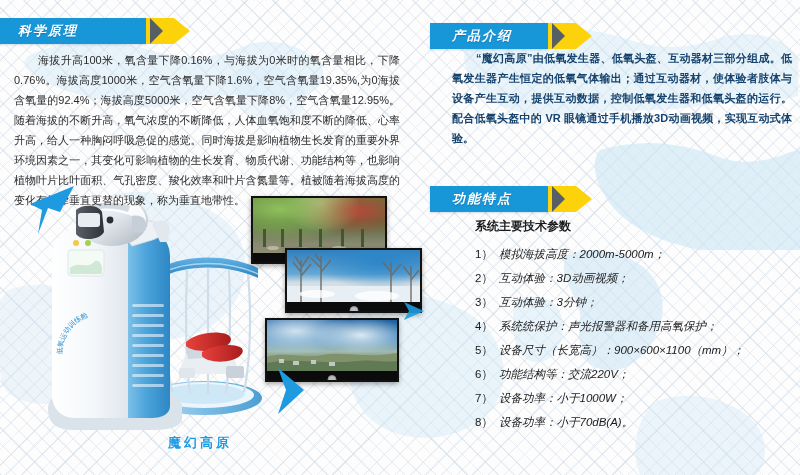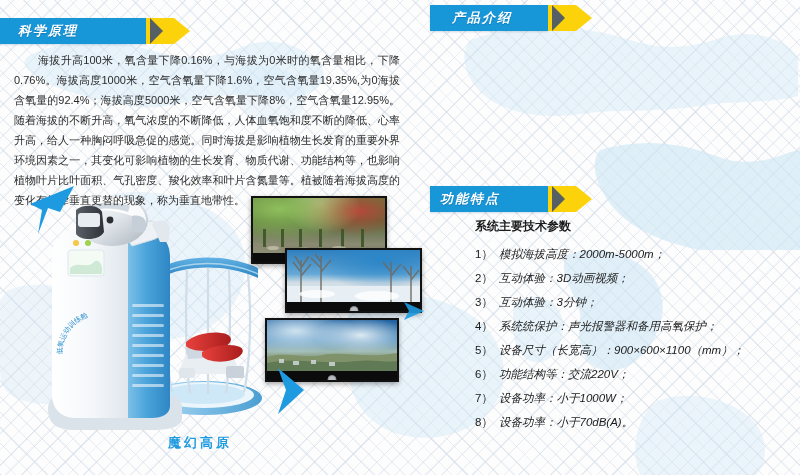--- a/index.html
+++ b/index.html
@@ -64,21 +64,21 @@
   }
   .banner .yellow{
     position:absolute;z-index:1;height:26px;width:28px;background:#fcd30a;
   }
   .banner .yellow::after{
     content:"";position:absolute;left:100%;top:0;width:0;height:0;
     border-left:16px solid #fcd30a;border-top:13px solid transparent;border-bottom:13px solid transparent;
   }
 
   #banner-science{left:0;top:18px;}
-  #banner-product{left:430px;top:5px;border-radius:6px;}
+  #banner-product{left:430px;top:23px;border-radius:6px;}
   #banner-features{left:430px;top:186px;}
 
   
   .para{
     position:absolute;z-index:6;
     font-size:11px;line-height:20px;color:#2b2b2b;
     text-align:justify;
   }
   #science-text{left:14px;top:50px;width:386px;text-indent:24px;}
   #product-text{left:452px;top:48px;width:340px;text-indent:24px;
@@ -190,25 +190,26 @@
   <div class="banner" id="banner-product">
     <div style="position:relative;">
       <div class="yellow" style="left:118px;top:0;"></div>
       <div class="bar" style="width:118px;box-sizing:border-box;padding-left:22px;">
         <span class="txt">产品介绍</span>
       </div>
       <div class="chev-dark" style="left:122px;top:0;"></div>
     </div>
   </div>
 
+  <div class="para" id="product-text">“魔幻高原”由低氧发生器、低氧头盔、互动器材三部分组成。低氧发生器产生恒定的低氧气体输出；通过互动器材，使体验者肢体与设备产生互动，提供互动数据，控制低氧发生器和低氧头盔的运行。配合低氧头盔中的 VR 眼镜通过手机播放3D动画视频，实现互动式体验。</div>
 
   <div class="banner" id="banner-features">
     <div style="position:relative;">
       <div class="yellow" style="left:118px;top:0;"></div>
-      <div class="bar" style="width:118px;box-sizing:border-box;padding-left:10px;">
+      <div class="bar" style="width:118px;box-sizing:border-box;padding-left:22px;">
         <span class="txt">功能特点</span>
       </div>
       <div class="chev-dark" style="left:122px;top:0;"></div>
     </div>
   </div>
 
   <div id="spec-block">
     <div id="spec-title">系统主要技术参数</div>
     <div id="spec-list">
         <div class="spec-row">

